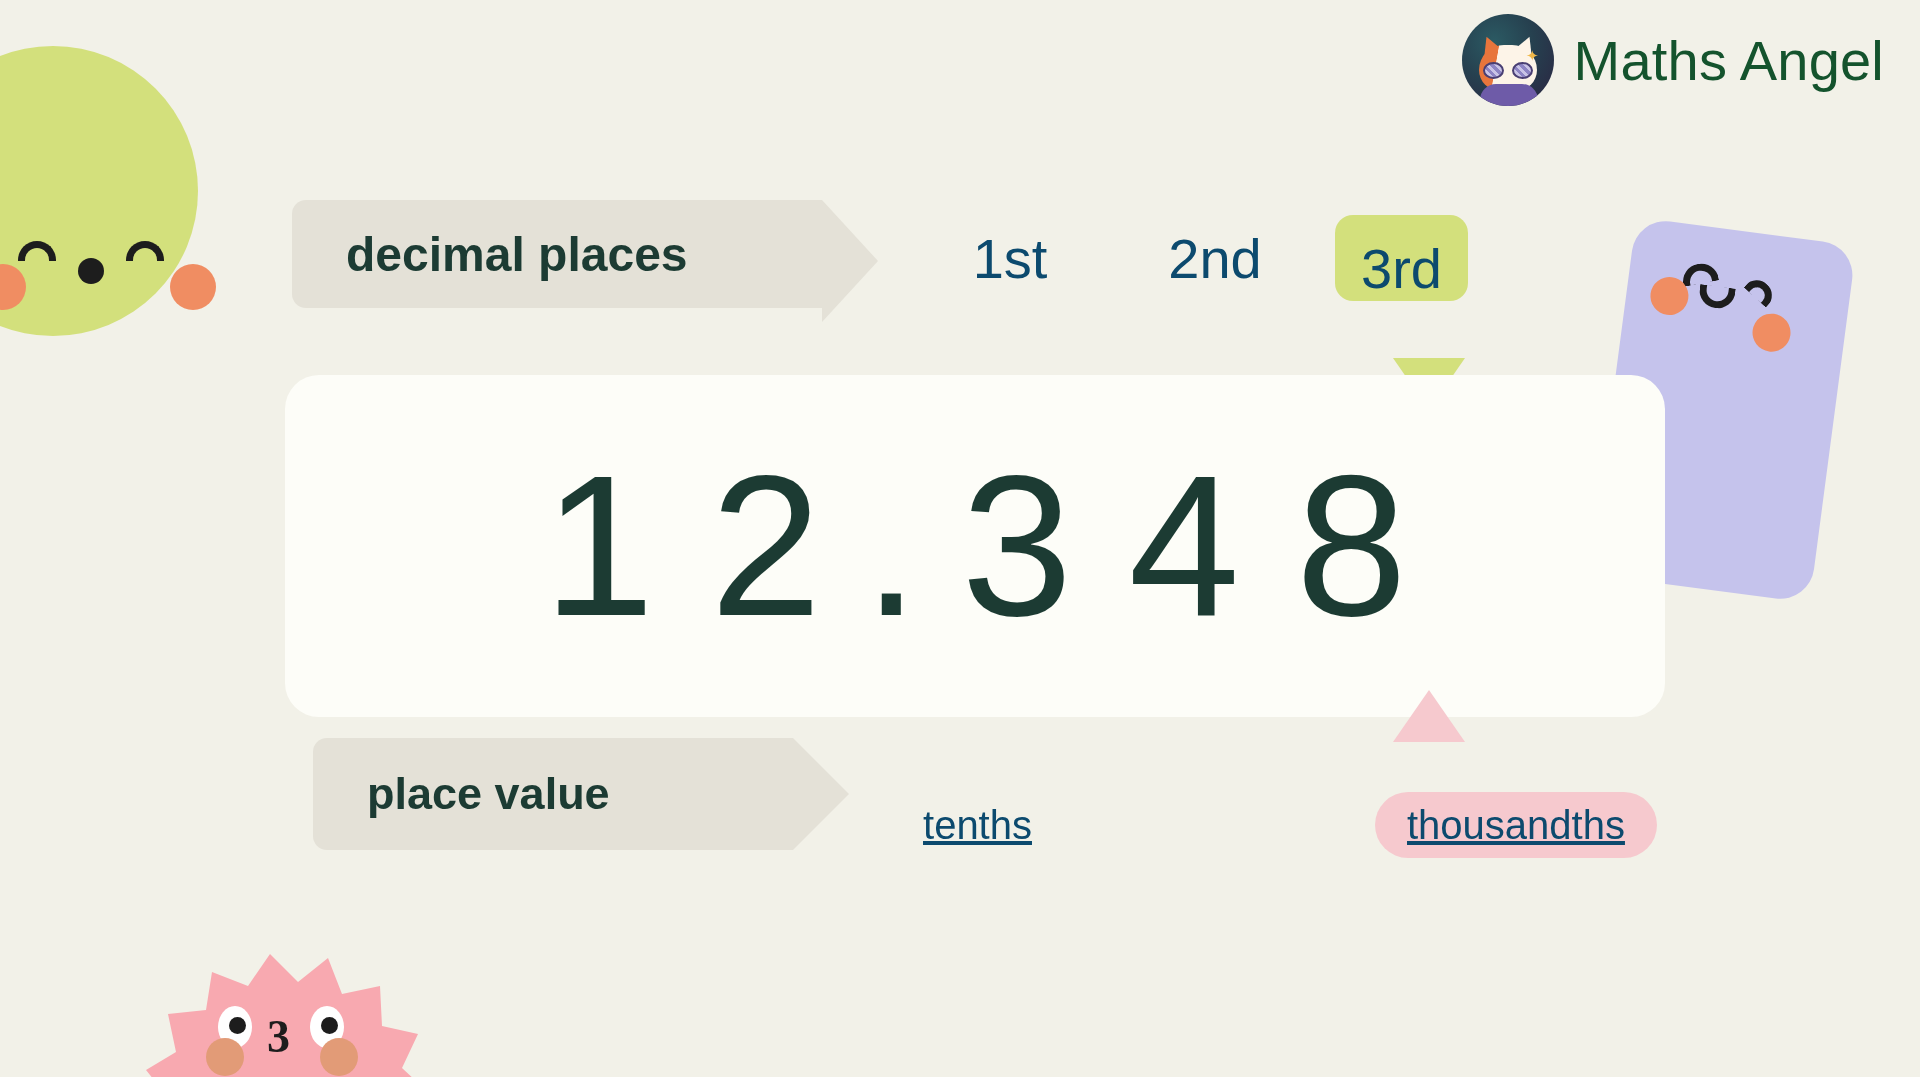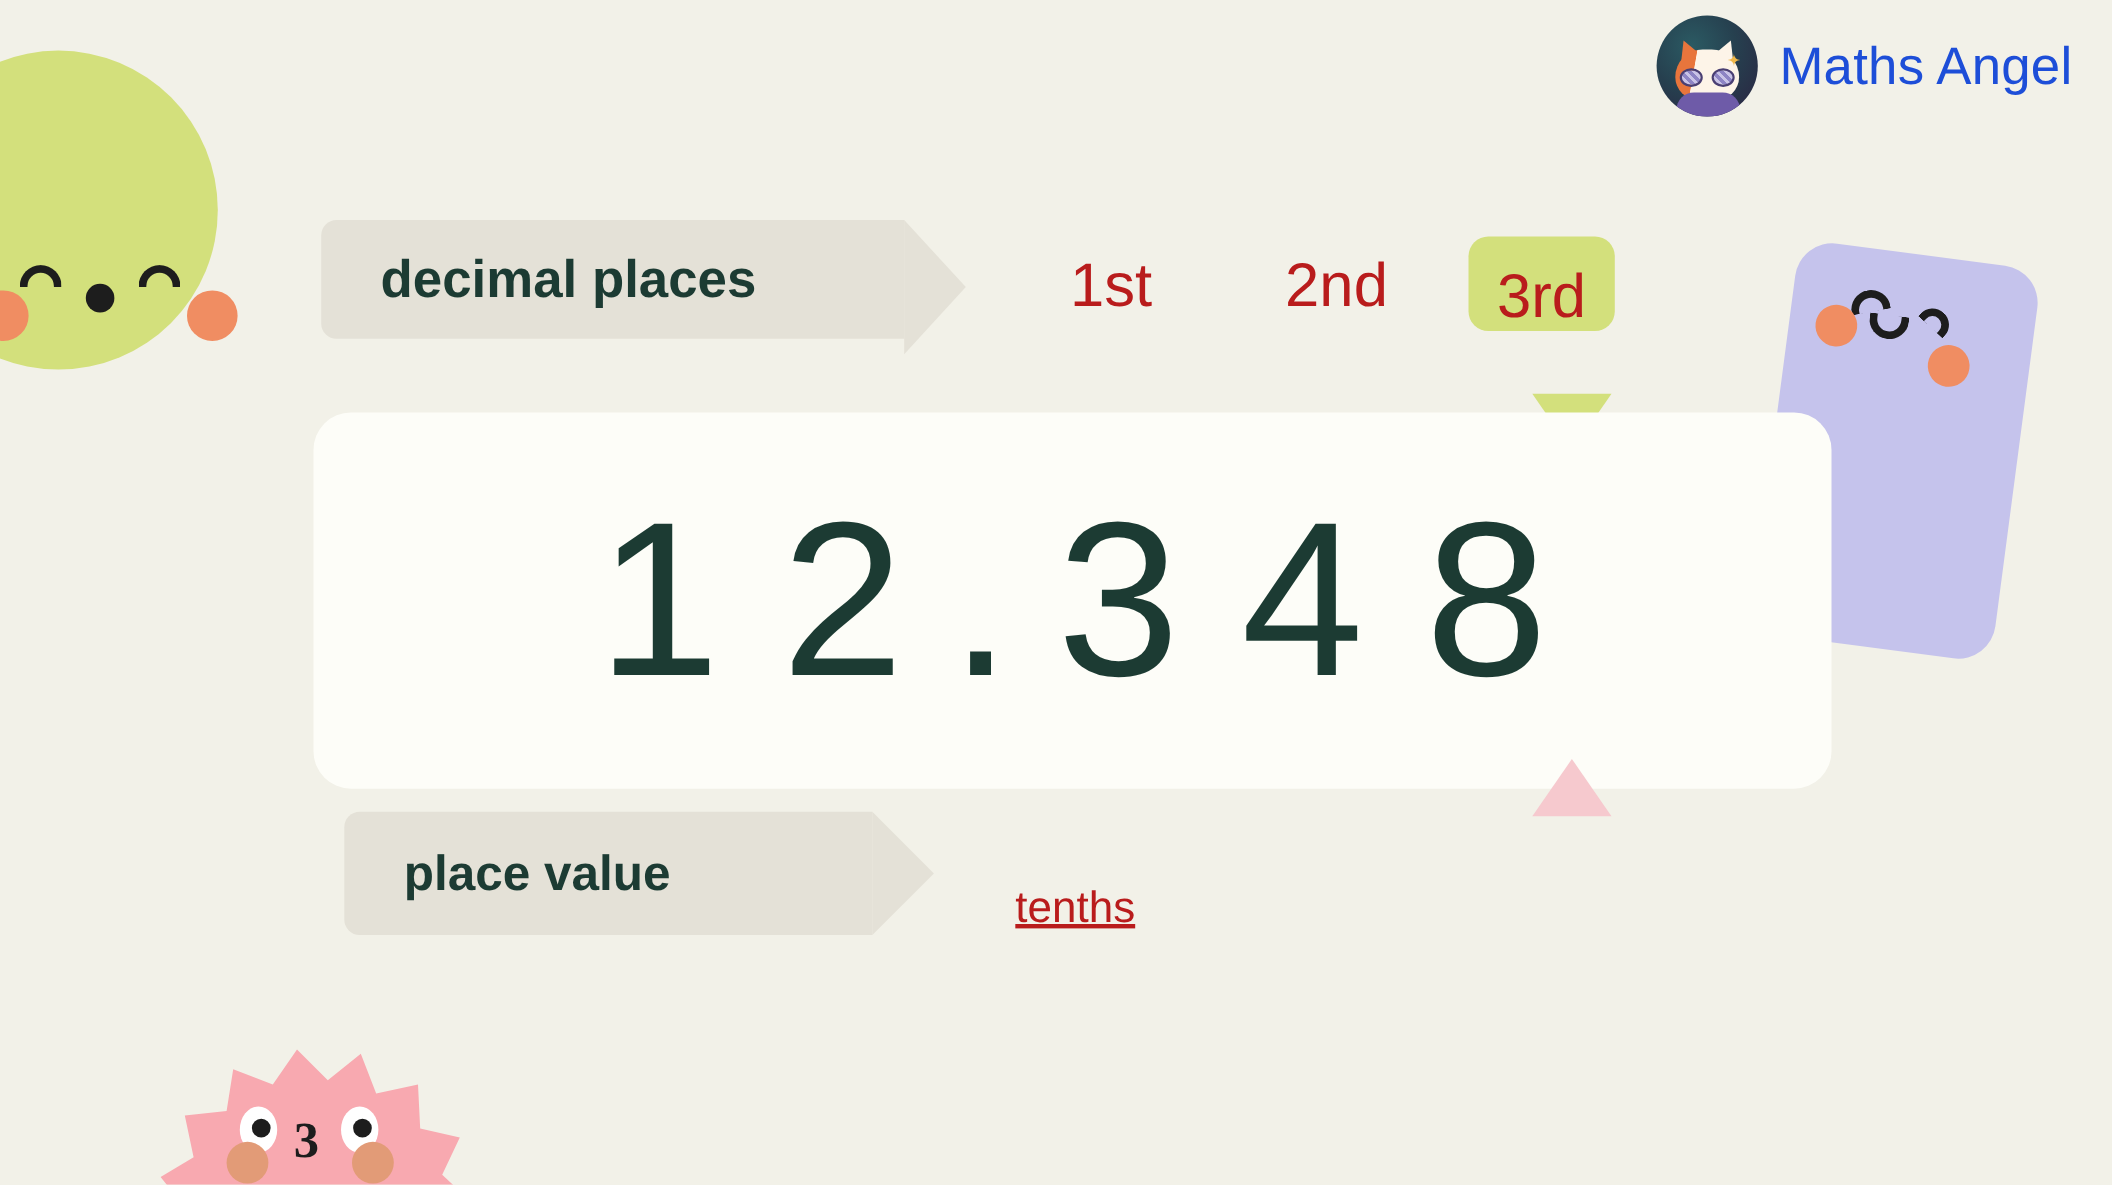--- a/index.html
+++ b/index.html
@@ -153,21 +153,21 @@
   #brand-logo .body {
     position:absolute; left:18px; bottom:-4px;
     width:58px; height:26px; border-radius:16px 16px 0 0;
     background:#6e5ba8;
   }
   #brand-logo .spark {
     position:absolute; right:15px; top:34px;
     color:#f0b84a; font-size:15px; line-height:1;
   }
   #brand-name {
-    font-size:48px; color:#1d4ed8; letter-spacing:.2px; white-space:nowrap;
+    font-size:56px; color:#14532d; letter-spacing:.2px; white-space:nowrap;
   }
 
   
   .tag-banner {
     position:absolute;
     background:#e4e1d7;
     color:#1c3b33;
     font-weight:700;
     display:flex; align-items:center;
     padding-left:54px;
@@ -191,21 +191,21 @@
   #tag-place-value {
     left:313px; top:738px;
     width:480px; height:112px;
     --halfh:56px;
     font-size:45px;
   }
 
   
   .option {
     position:absolute;
-    color:#b91c1c;
+    color:#0c4a6e;
     display:flex; align-items:center; justify-content:center;
     white-space:nowrap;
   }
   .ordinal { font-size:56px; height:86px; }
   .ordinal.selected {
     background:#d3e07c;
     border-radius:18px;
     padding:0 26px;
     align-items:flex-end;
   }
@@ -337,14 +337,17 @@
 
   <div id="pointer-bottom"></div>
 
   <div class="tag-banner" id="tag-place-value">
     <span>place value</span>
   </div>
 
   <div class="option placeval" id="pv-tenths">
     <span>tenths</span>
   </div>
+  <div class="option placeval selected" id="pv-thousandths">
+    <span>thousandths</span>
+  </div>
 
 </div>
 
 </body></html>

